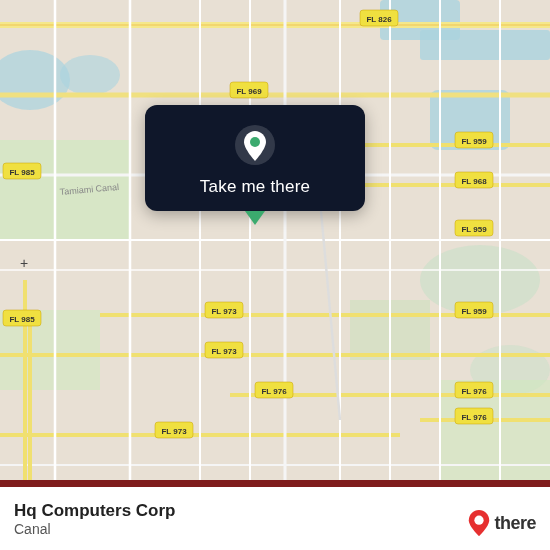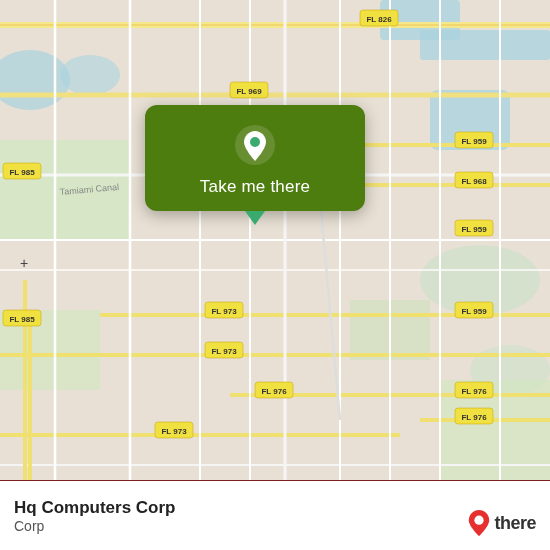--- a/index.html
+++ b/index.html
@@ -26,21 +26,21 @@
       top: 0; left: 0;
       width: 100%; height: 100%;
     }
 
     
     .popup-card {
       position: absolute;
       top: 105px;
       left: 145px;
       width: 220px;
-      background: #4d7c0f;
+      background: #0f172a;
       border-radius: 12px;
       display: flex;
       flex-direction: column;
       align-items: center;
       padding: 18px 20px 14px;
       box-shadow: 0 4px 16px rgba(0,0,0,0.3);
       z-index: 10;
     }
 
     .popup-card::after {
@@ -69,21 +69,21 @@
       border: none;
       cursor: pointer;
       letter-spacing: 0.2px;
     }
 
     
     .bottom-bar {
       width: 550px;
       height: 70px;
       background: #fff;
-      border-top: 1px solid #7f1d1d;
+      border-top: 7px solid #7f1d1d;
       display: flex;
       align-items: center;
       padding: 0 14px;
       position: relative;
     }
 
     .bottom-left {
       display: flex;
       flex-direction: column;
     }
@@ -255,21 +255,21 @@
     <circle cx="22" cy="22" r="20" fill="rgba(255,255,255,0.15)"></circle>
     <path d="M22 8 C16 8 11 13 11 19 C11 26 22 38 22 38 C22 38 33 26 33 19 C33 13 28 8 22 8Z" fill="white"></path>
     <circle cx="22" cy="19" r="5" fill="#3baa6e"></circle>
   </svg>
   <button class="take-me-btn">Take me there</button>
 </div>
 
 <div class="bottom-bar">
   <div class="bottom-left">
     <span class="location-name">Hq Computers Corp</span>
-    <span class="location-city">Corp</span>
+    <span class="location-city">Canal</span>
   </div>
 
   <div class="moovit-logo">
 
     <svg class="moovit-pin" viewBox="0 0 22 28" xmlns="http://www.w3.org/2000/svg">
       <path d="M11 0 C5 0 0 5 0 11 C0 18 11 28 11 28 C11 28 22 18 22 11 C22 5 17 0 11 0Z" fill="#e63030"></path>
       <circle cx="11" cy="11" r="5" fill="white"></circle>
     </svg>
     <span class="moovit-text">there</span>
   </div>

